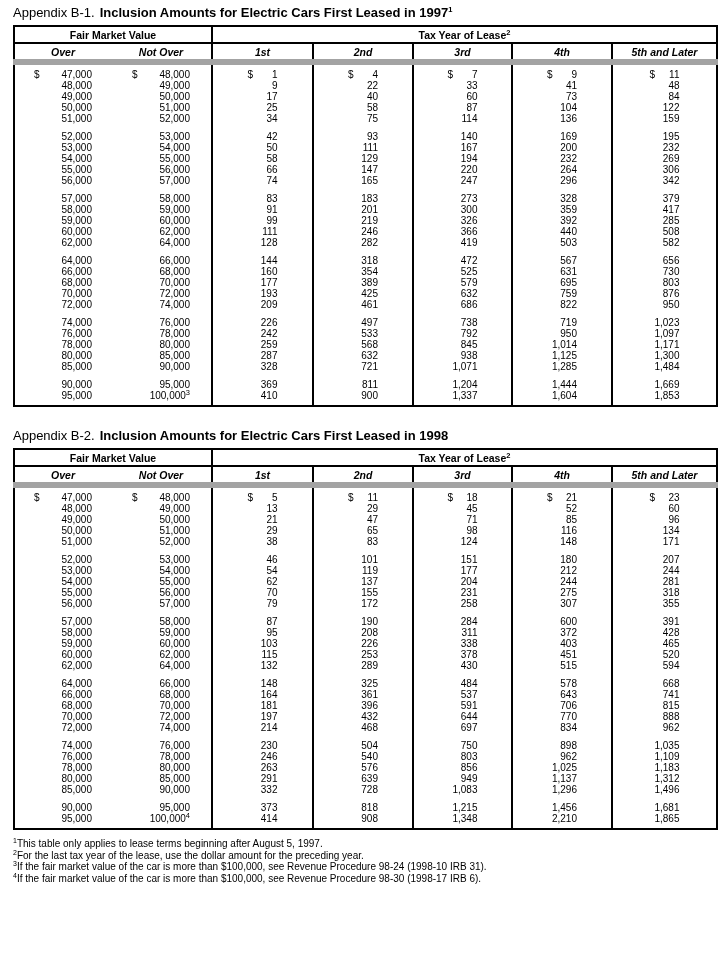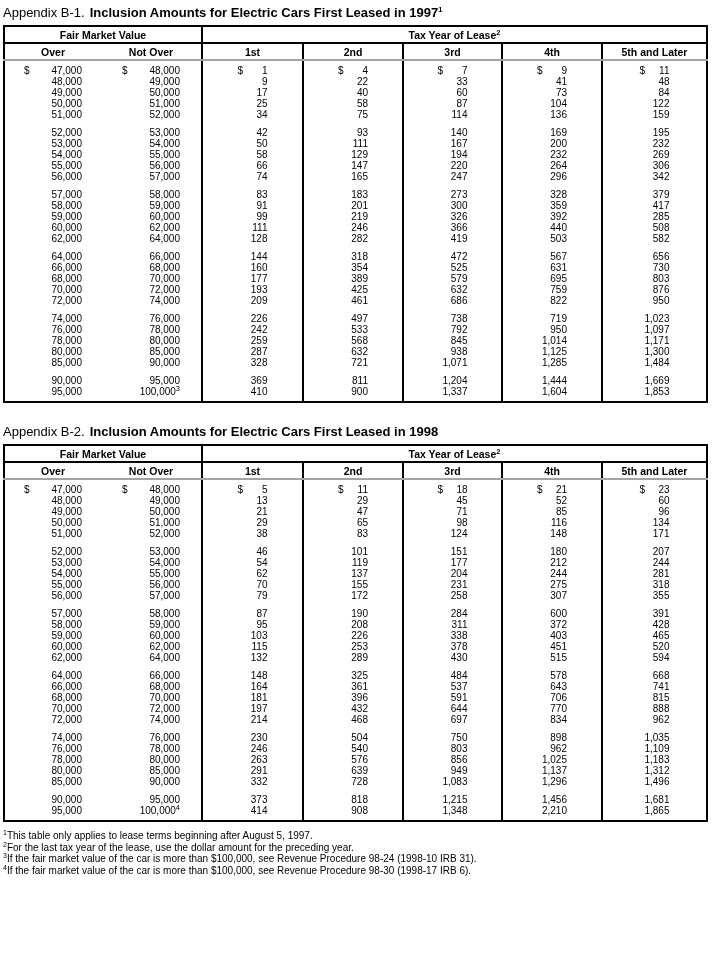--- a/index.html
+++ b/index.html
@@ -2,40 +2,40 @@
 <html><head>
 <meta charset="utf-8">
 <style>
   html, body { margin: 0; padding: 0; }
   body {
     width: 721px; height: 963px;
     background: #ffffff; color: #000000;
     font-family: "Liberation Sans", "DejaVu Sans", sans-serif;
     overflow: hidden;
   }
-  .page { padding: 5px 8px 0 3px; }
+  .page { padding: 5px 8px 0 13px; }
 
   h2.title {
     font-size: 13px; font-weight: normal;
     margin: 0 0 5px 0; white-space: nowrap;
   }
   h2.title .t-main { font-weight: bold; margin-left: 5px; }
   sup { font-size: 7.5px; line-height: 0; vertical-align: super; font-weight: inherit; }
   h2.title sup { font-weight: bold; }
 
   table.apx {
     border-collapse: collapse; table-layout: fixed;
     width: 703px; border: 2px solid #000;
   }
   table.apx th {
     font-size: 10.5px; font-weight: bold; text-align: center;
     padding: 2px 0 1px 0; white-space: nowrap;
   }
   tr.grp-row th { border-bottom: 2px solid #000; }
-  tr.col-row th { border-bottom: 2px solid #a3a3a3; }
+  tr.col-row th { border-bottom: 6px solid #a3a3a3; font-style: italic; }
   th.bl, td.bl { border-left: 2px solid #000; }
 
   table.apx td {
     font-size: 10px; line-height: 11px; height: 11px;
     padding: 0; text-align: center; vertical-align: bottom;
     white-space: nowrap;
   }
   .amt { display: flex; justify-content: space-between; margin: 0 auto; }
   td.fmv .amt { width: 58px; }
   td.tax .amt { width: 30px; }

